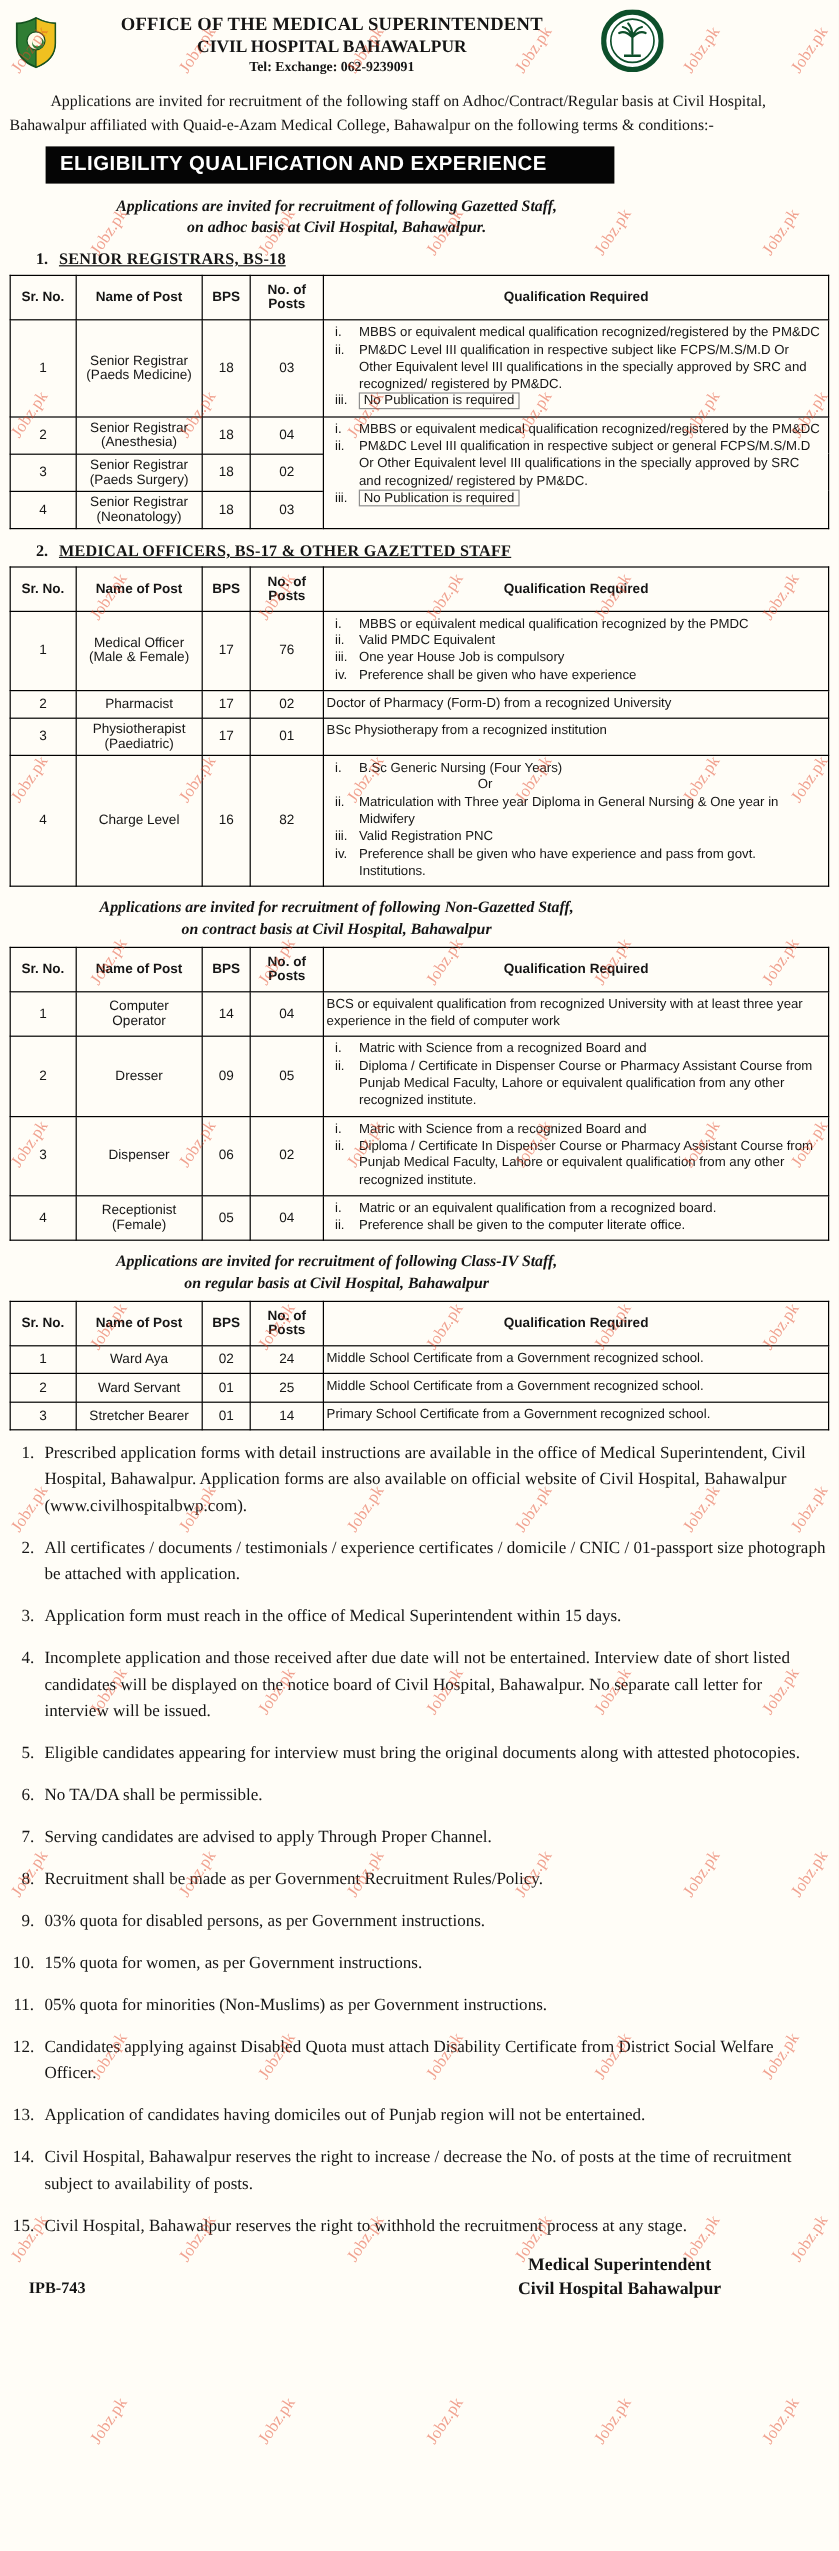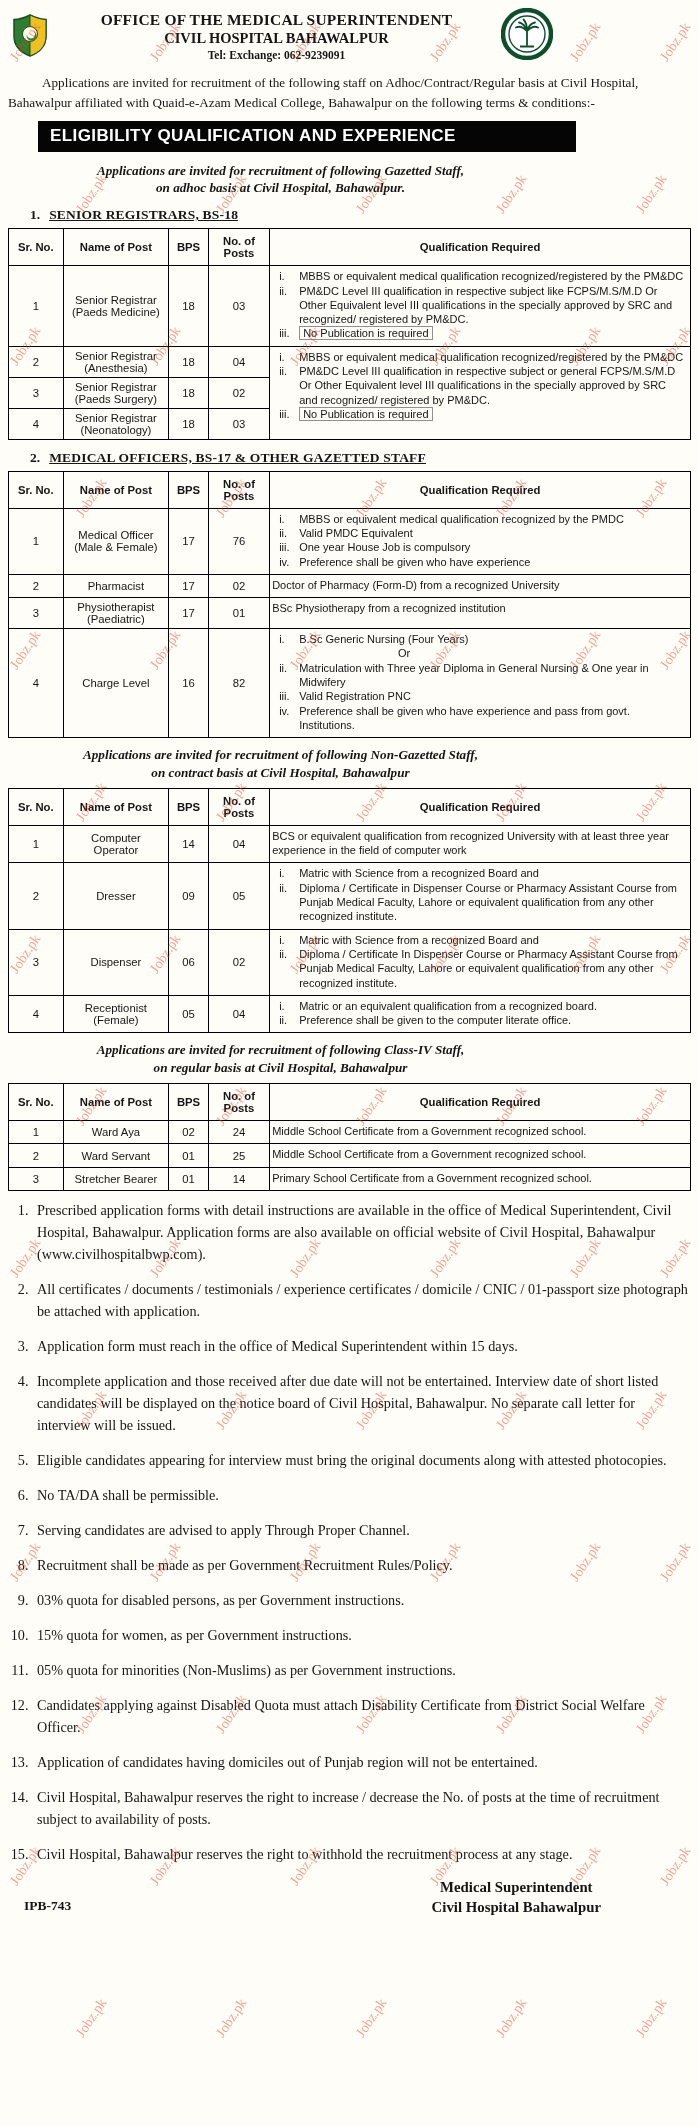--- a/index.html
+++ b/index.html
@@ -15,21 +15,21 @@
   
   .hdr{display:flex;align-items:center;width:545px;}
   .hdr-mid{flex:1;text-align:center;}
   .h-office{font-size:15.5px;font-weight:bold;letter-spacing:.2px;}
   .h-hosp{font-size:14.5px;font-weight:bold;margin-top:1px;}
   .h-tel{font-size:11.5px;font-weight:bold;margin-top:2px;}
   .logo{flex:0 0 auto;}
 
   .intro{font-size:13.2px;line-height:1.5;margin:9px 0 4px;text-indent:34px;text-align:left;}
 
-  .banner{width:538px;margin:8px 0 10px 30px;background:#050505;color:#fff;
+  .banner{width:474px;margin:8px 0 10px 30px;background:#050505;color:#fff;
           font-family:"Liberation Sans",sans-serif;font-weight:bold;font-size:17px;
           letter-spacing:.4px;padding:5px 0 6px 12px;}
 
   .note{width:545px;text-align:center;font-weight:bold;font-style:italic;
         font-size:13.2px;line-height:1.35;margin:8px 0 6px;}
 
   .sec-head{font-size:13.5px;font-weight:bold;margin:10px 0 5px 22px;font-family:"Liberation Serif",serif;}
   .sec-head .t{text-decoration:underline;margin-left:9px;letter-spacing:.2px;}
 
   table.tbl{width:100%;border-collapse:collapse;font-family:"Liberation Sans",sans-serif;

